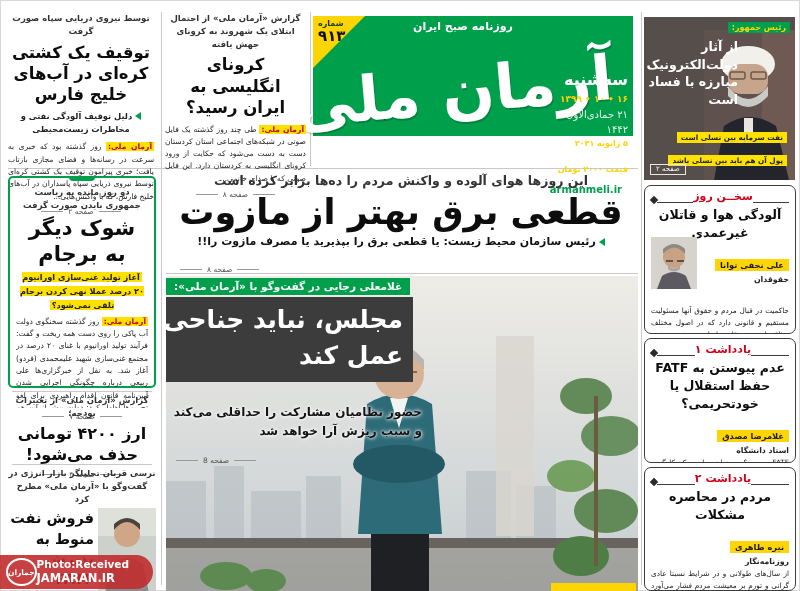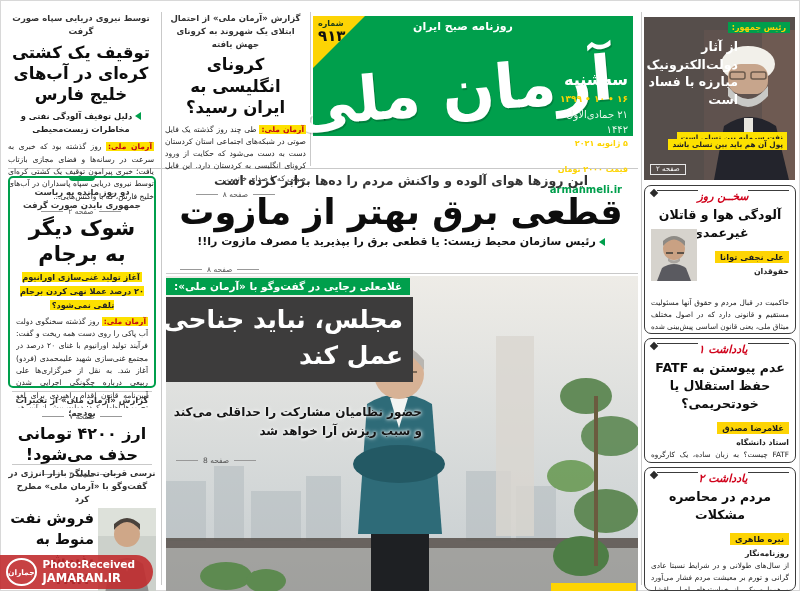--- a/index.html
+++ b/index.html
@@ -40,21 +40,21 @@
 
   
   .pres{ left:644px; top:17px; width:151px; height:163px; background:#564e4b; overflow:hidden; }
   .pres-label{ right:5px; top:5px; background:#009f4c; color:#fdd404; font-size:8px;
     font-weight:bold; padding:1px 4px; z-index:3; }
   .pres-headline{ right:57px; top:21px; width:90px; color:#fff; font-weight:bold;
     font-size:12.5px; line-height:1.4; text-align:right; z-index:3; }
   .pres-photo{ left:0px; bottom:0px; z-index:1; }
   .pres-hl{ right:8px; background:#fde100; color:#222; font-size:7.3px; font-weight:bold;
     padding:1px 4px; z-index:4; white-space:nowrap; }
-  .pres-hl1{ bottom:37px; } .pres-hl2{ bottom:30px;margin-left:44px; }
+  .pres-hl1{ bottom:37px; } .pres-hl2{ bottom:14px;margin-left:44px; }
   .pres-page{ left:6px; bottom:5px; border:1px solid #e8e8e8; color:#fff; font-size:7px;
     padding:0 5px 1px; z-index:4; }
 
   
   .kicker{ font-size:8.5px; font-weight:bold; color:#333; text-align:center; line-height:1.5; }
   .headline{ font-weight:bold; color:#0d0d0d; text-align:center; }
   .subhead{ font-size:8.3px; font-weight:bold; color:#222; text-align:center; line-height:1.6; }
   .subhead .arr, .lead-sub .arr{
     display:inline-block; width:0; height:0; vertical-align:middle; margin-left:3px;
     border-top:4px solid transparent; border-bottom:4px solid transparent; border-right:6px solid #009f4c;
@@ -106,36 +106,36 @@
   .currency{ left:8px; top:394px; width:148px; }
   .currency .headline{ font-size:16px; line-height:1.35; margin-top:3px; }
   .oil{ left:8px; top:467px; width:148px; }
   .oil-row{ display:flex; gap:4px; margin-top:3px; }
   .oil-photo{ flex:0 0 58px; }
   .oil .headline{ font-size:14.5px; text-align:right; line-height:1.4; }
 
   
   .wm{ left:0; top:555px; width:153px; height:34px; background:rgba(193,44,47,.9);
     border-radius:0 17px 17px 0; display:flex; direction:ltr; align-items:center;
-    gap:6px; padding:2px 6px; z-index:9; }
+    padding:2px 6px; z-index:9; }
   .wm-logo{ flex:0 0 28px; height:28px; border:2px solid #fff; border-radius:50%;
     color:#fff; font-size:7.5px; font-weight:bold; display:flex; align-items:center;
     justify-content:center; }
   .wm-txt{ color:#fff; font-weight:bold; line-height:1.25; }
   .wm-l1{ font-size:10.5px; } .wm-l2{ font-size:11.5px; }
 
   
   .notebox{ left:644px; width:152px; background:#fff; border:1px solid #3c3c3c;
     border-radius:7px; padding:4px 6px 3px; overflow:hidden; }
-  .nb-head{ display:flex; align-items:flex-start; gap:0; margin-bottom:3px;font-style:italic; }
+  .nb-head{ display:flex; align-items:flex-end; gap:0; margin-bottom:3px; }
   .nb-head i{ display:block; flex:1; height:1px; background:#3c3c3c; }
   .nb-title{ color:#d0021b; font-size:11px; font-weight:bold; white-space:nowrap; }
   .nb-dia{ display:block; width:6px; height:6px; background:#2b2b2b; transform:rotate(45deg); }
   .nb-headline{ font-size:12.5px; font-weight:bold; color:#0d0d0d; text-align:center; line-height:1.45; }
-  .author-row{ position:relative; margin:3px 0 2px; min-height:30px; }
+  .author-row{ position:relative; margin:11px 0 2px; min-height:30px; }
   .author-row.withphoto{ min-height:50px; }
   .author-photo{ position:absolute; left:0; top:-16px; }
   .author{ display:inline-block; background:#fdd404; color:#1c1c1c; font-size:8.3px;
     font-weight:bold; padding:1px 5px; }
   .role{ font-size:7.8px; font-weight:bold; color:#222; margin-top:3px; }
   .notebox .bodytxt{ font-size:7.3px; }
   .sokhan{ top:185px; height:149px; }
   .sokhan .bodytxt{ height:70px; overflow:hidden; }
   .note1{ top:338px; height:125px; }
   .note1 .bodytxt{ height:56px; overflow:hidden; }

